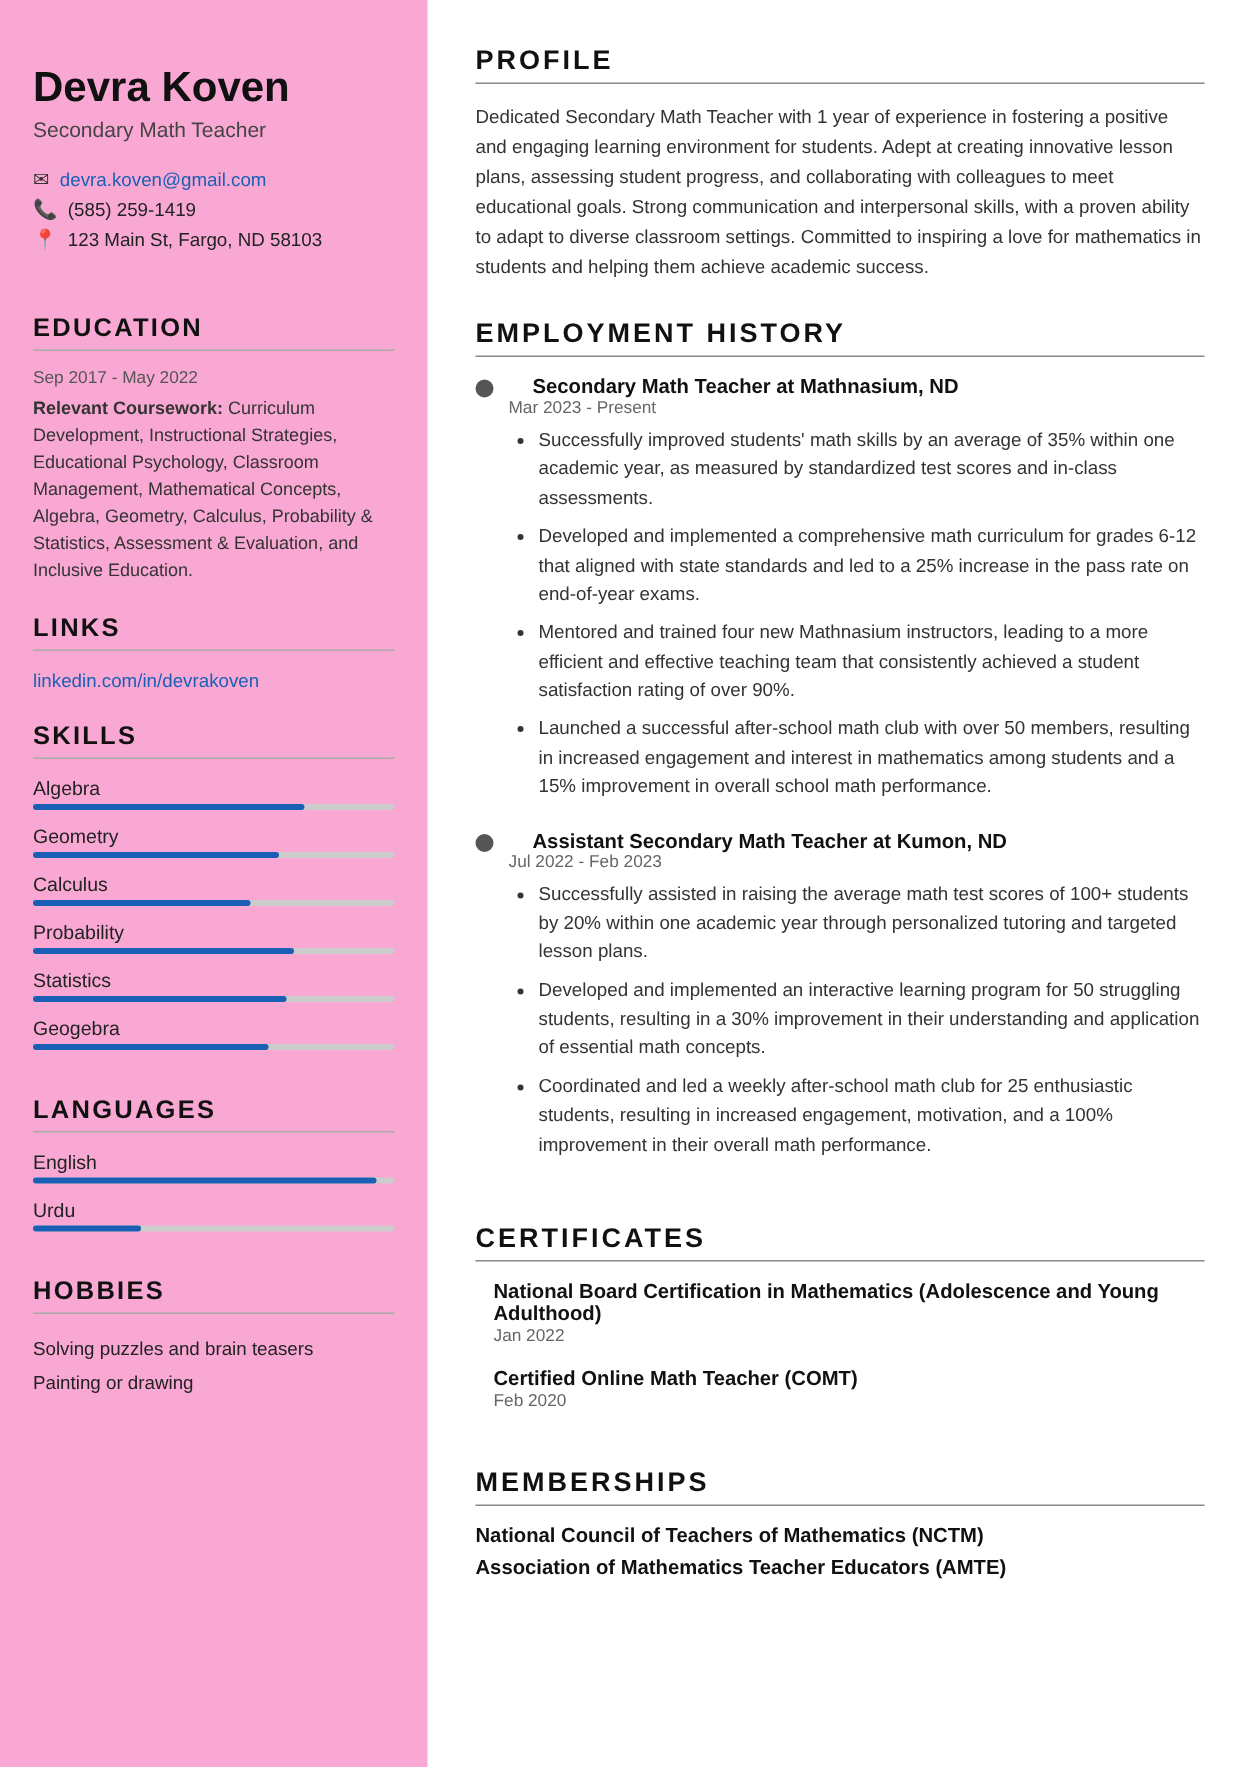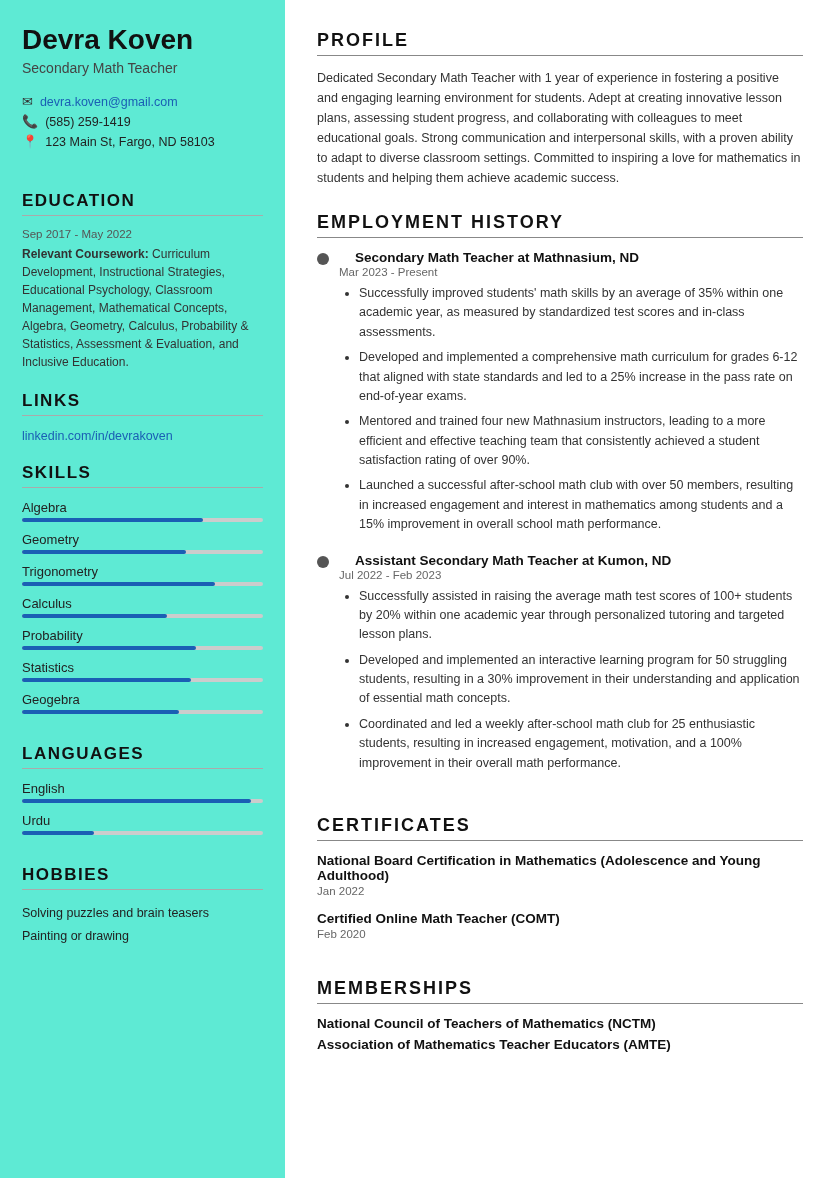--- a/index.html
+++ b/index.html
@@ -10,22 +10,22 @@
       background: #fff;
       display: flex;
       width: 833px;
       min-height: 1178px;
     }
 
     
     .sidebar {
       width: 285px;
       min-width: 285px;
-      background: #5eead4;
-      padding: 24px 22px 30px 22px;
+      background: #f9a8d4;
+      padding: 42px 22px 30px 22px;
       display: flex;
       flex-direction: column;
       gap: 0;
     }
 
     .sidebar-name {
       font-size: 28px;
       font-weight: 700;
       color: #111;
       line-height: 1.15;
@@ -203,20 +203,21 @@
     .job-bullets li {
       font-size: 12.5px;
       color: #333;
       line-height: 1.55;
       margin-bottom: 6px;
     }
 
     
     .cert-block {
       margin-bottom: 14px;
+      margin-left: 12px;
     }
     .cert-name {
       font-size: 13.5px;
       font-weight: 700;
       color: #111;
     }
     .cert-date {
       font-size: 11.5px;
       color: #666;
       margin-top: 2px;
@@ -270,26 +271,20 @@
       <div class="skill-item">
       <div class="skill-label">Algebra</div>
       <div class="skill-bar-bg">
         <div class="skill-bar-fill" style="width:75%"></div>
       </div>
     </div>
       <div class="skill-item">
       <div class="skill-label">Geometry</div>
       <div class="skill-bar-bg">
         <div class="skill-bar-fill" style="width:68%"></div>
-      </div>
-    </div>
-      <div class="skill-item">
-      <div class="skill-label">Trigonometry</div>
-      <div class="skill-bar-bg">
-        <div class="skill-bar-fill" style="width:80%"></div>
       </div>
     </div>
       <div class="skill-item">
       <div class="skill-label">Calculus</div>
       <div class="skill-bar-bg">
         <div class="skill-bar-fill" style="width:60%"></div>
       </div>
     </div>
       <div class="skill-item">
       <div class="skill-label">Probability</div>

